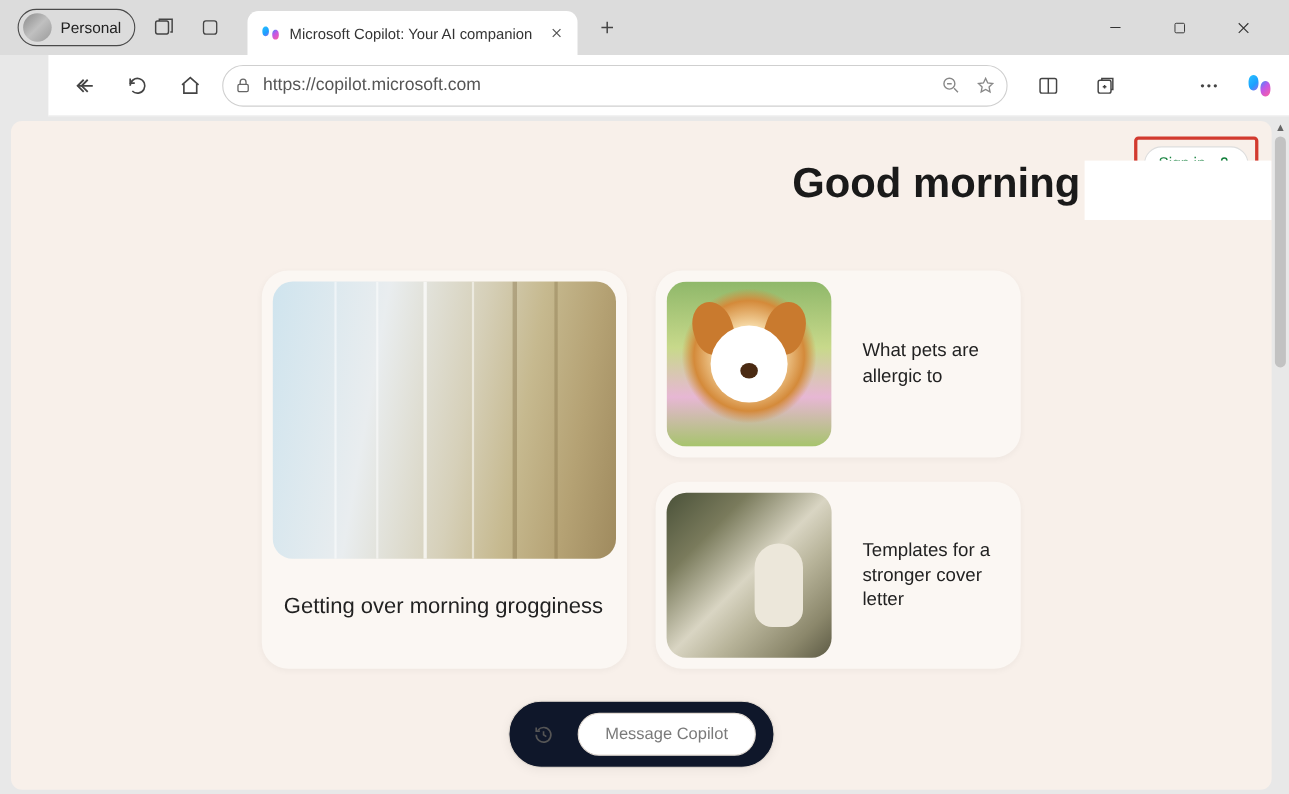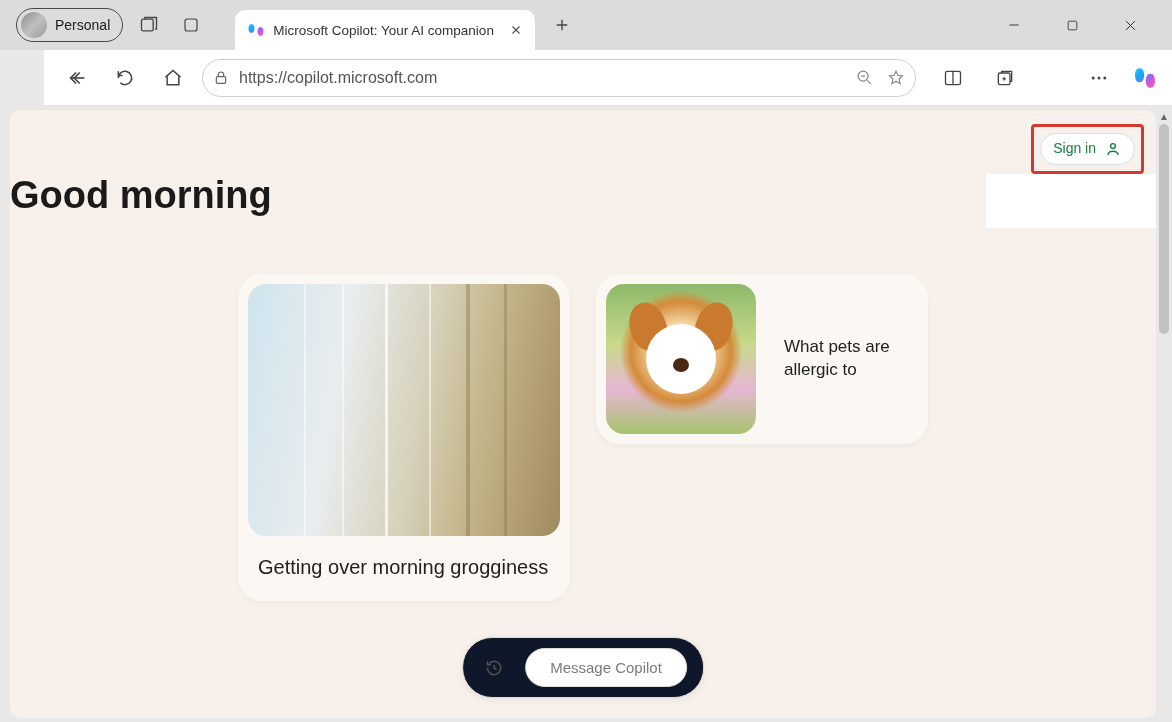--- a/index.html
+++ b/index.html
@@ -4,21 +4,21 @@
 <style>
   * { margin: 0; padding: 0; box-sizing: border-box; font-family: 'Segoe UI', Tahoma, sans-serif; }
   body { width: 1172px; height: 722px; background: #e8e8e8; overflow: hidden; }
 
   
   .titlebar { height: 50px; background: #dcdcdc; display: flex; align-items: center; padding: 0 8px; }
   .profile-pill { display: flex; align-items: center; gap: 8px; border: 1.5px solid #4a4a4a; border-radius: 20px; padding: 3px 12px 3px 4px; margin-left: 8px; cursor: pointer; }
   .profile-avatar { width: 26px; height: 26px; border-radius: 50%; background: linear-gradient(135deg,#8a8a8a 0%,#c0c0c0 50%,#9a9a9a 100%); }
   .profile-label { font-size: 14px; color: #222; }
   .tb-icon { width: 32px; height: 32px; display:flex; align-items:center; justify-content:center; color:#444; margin-left:10px; cursor:pointer; }
-  .tab { display:flex; align-items:center; gap:8px; background:#fff; border-radius:10px 10px 0 0; height:40px; padding:0 12px; margin-left:28px; min-width:300px; align-self:flex-end; }
+  .tab { display:flex; align-items:center; gap:8px; background:#fff; border-radius:10px 10px 0 0; height:40px; padding:0 12px; margin-left:18px; min-width:300px; align-self:flex-end; }
   .tab-favicon { width:18px; height:18px; }
   .tab-title { font-size:13.5px; color:#333; white-space:nowrap; overflow:hidden; text-overflow:ellipsis; flex:1; }
   .tab-close { color:#555; cursor:pointer; display:flex; }
   .newtab-btn { width:34px; height:34px; display:flex; align-items:center; justify-content:center; color:#444; margin-left:10px; cursor:pointer; }
   .win-controls { margin-left:auto; display:flex; gap:30px; padding-right:20px; }
   .win-btn { width:28px; height:28px; display:flex; align-items:center; justify-content:center; color:#333; cursor:pointer; }
 
   
   .toolbar { height:56px; background:#fff; display:flex; align-items:center; gap:10px; padding:0 14px; border-bottom:1px solid #e5e5e5;margin-left:44px; }
   .tbtn { width:38px; height:38px; display:flex; align-items:center; justify-content:center; color:#444; border-radius:6px; cursor:pointer; }
@@ -32,29 +32,29 @@
   
   .viewport { position:relative; width:100%; height:calc(100% - 106px); }
   .page { position:absolute; inset:0; right:16px; background:#f8f0ea; border-radius:10px; margin:4px 0 4px 10px; overflow:hidden; }
   .scrollbar { position:absolute; right:2px; top:4px; width:12px; bottom:4px; }
   .scrollbar-arrow { width:12px; height:12px; display:flex; align-items:center; justify-content:center; color:#666; font-size:10px; }
   .scrollbar-thumb { background:#c2c2c2; width:10px; height:210px; border-radius:5px; margin:2px auto; }
 
   .signin-wrap { position:absolute; top:14px; right:12px; border:3px solid #d23a2f; padding:6px 6px; border-radius:4px; }
   .signin-btn { display:flex; align-items:flex-start; gap:8px; background:#fff; border:1px solid #ddd; border-radius:20px; padding:6px 12px; font-size:14px; color:#15803d; cursor:pointer; }
 
-  .greeting-row { display:flex; justify-content:space-between; margin-top:64px; position:relative; }
+  .greeting-row { display:flex; justify-content:flex-end; margin-top:36px; position:relative; }
   .greeting { font-size:38px; font-weight:600; color:#1a1a1a; }
   .greeting-mask { width:170px; height:54px; background:#fff; margin-left:4px; }
 
   .cards { display:flex; gap:26px; justify-content:center; margin-top:46px; }
   .card-big { width:332px; background:#fbf7f3; border-radius:24px; padding:10px 10px 20px 10px; cursor:pointer; box-shadow:0 2px 6px rgba(0,0,0,0.04); }
   .card-big-img { width:100%; height:252px; border-radius:18px; background:linear-gradient(100deg,#cfe4ee 0%,#e9edef 30%,#d6d0b9 55%,#c6b98f 70%,#b5a274 85%,#9f8a5e 100%); position:relative; overflow:hidden; }
   .curtain-line { position:absolute; top:0; bottom:0; width:2px; background:rgba(255,255,255,0.5);}
-  .card-big-title { font-size:20px; font-weight:500; color:#222; margin-top:18px; padding:0 10px; line-height:1.35; }
+  .card-big-title { font-size:20px; font-weight:500; color:#222; margin-top:30px; padding:0 10px; line-height:1.35; }
 
   .card-col { display:flex; flex-direction:column; gap:22px; }
   .card-sm { width:332px; background:#fbf7f3; border-radius:24px; padding:10px; display:flex; align-items:center; gap:28px; cursor:pointer; box-shadow:0 2px 6px rgba(0,0,0,0.04); }
   .card-sm-img { width:150px; height:150px; border-radius:18px; flex-shrink:0; position:relative; overflow:hidden; }
   .img-dog { background:radial-gradient(circle at 50% 45%, #fff 0%, #f5d7a3 25%, #d48a3a 45%, transparent 55%), linear-gradient(180deg,#8fb86a 0%, #c8d98b 40%, #e7b7d4 70%, #a6c46c 100%); }
   .dog-ear-l{position:absolute;width:36px;height:48px;background:#c97a2e;border-radius:50% 50% 40% 40%;top:18px;left:24px;transform:rotate(-18deg);}
   .dog-ear-r{position:absolute;width:36px;height:48px;background:#c97a2e;border-radius:50% 50% 40% 40%;top:18px;right:24px;transform:rotate(18deg);}
   .dog-face{position:absolute;width:70px;height:70px;background:#fff;border-radius:50%;top:40px;left:40px;}
   .dog-face::after{content:"";position:absolute;width:16px;height:14px;background:#4a2a12;border-radius:50%;top:34px;left:27px;}
   .img-vase { background:linear-gradient(135deg,#4a5139 0%,#7a7b5c 25%,#d9d5c3 50%,#b8b49a 65%,#8b876b 85%,#5c5a44 100%); }
@@ -247,20 +247,26 @@
 
       <div class="card-col">
         <div class="card-sm">
           <div class="card-sm-img img-dog">
             <div class="dog-ear-l"></div>
               <div class="dog-ear-r"></div>
               <div class="dog-face"></div>
           </div>
           <div class="card-sm-title">What pets are allergic to</div>
         </div>
+        <div class="card-sm">
+          <div class="card-sm-img img-vase">
+            <div class="vase-shape"></div>
+          </div>
+          <div class="card-sm-title">Templates for a stronger cover letter</div>
+        </div>
       </div>
     </div>
 
     <div class="composer">
       <div class="history-btn">
         <svg width="20" height="20" viewBox="0 0 24 24" fill="none" stroke="currentColor" stroke-width="1.8">
             <path d="M4 12a8 8 0 1 0 2-5.3"></path>
             <path d="M4 4v4h4"></path>
             <path d="M12 8v4l3 2"></path>
           </svg>

